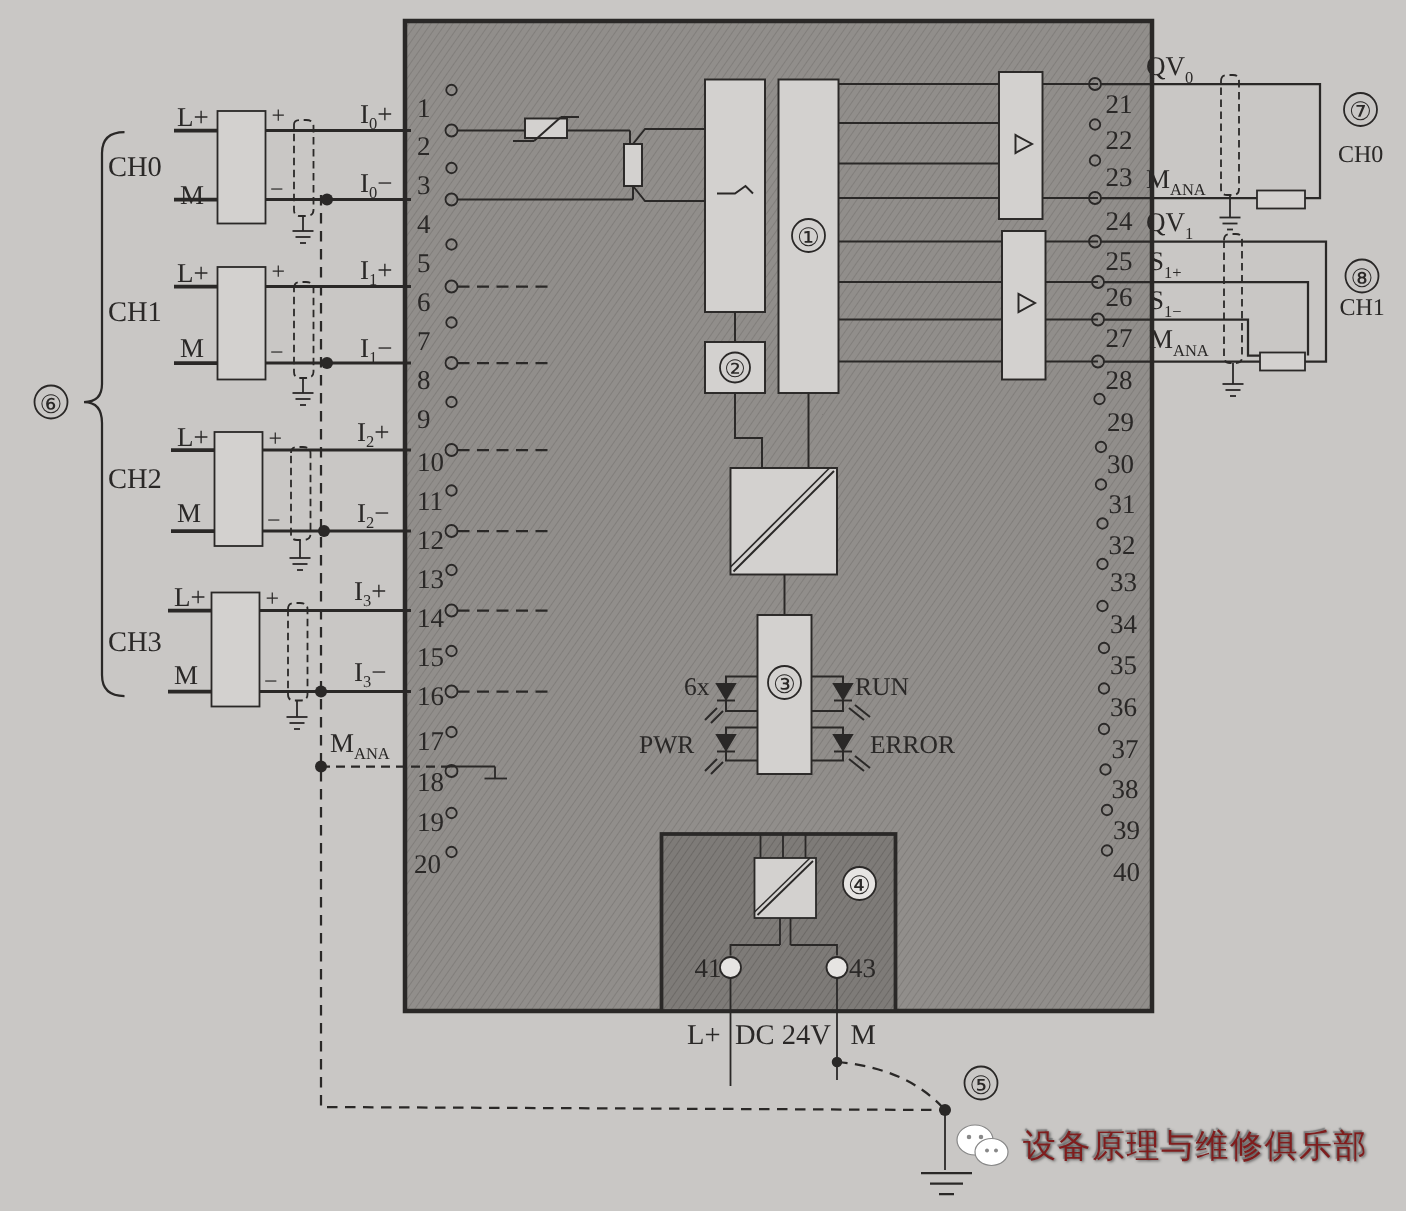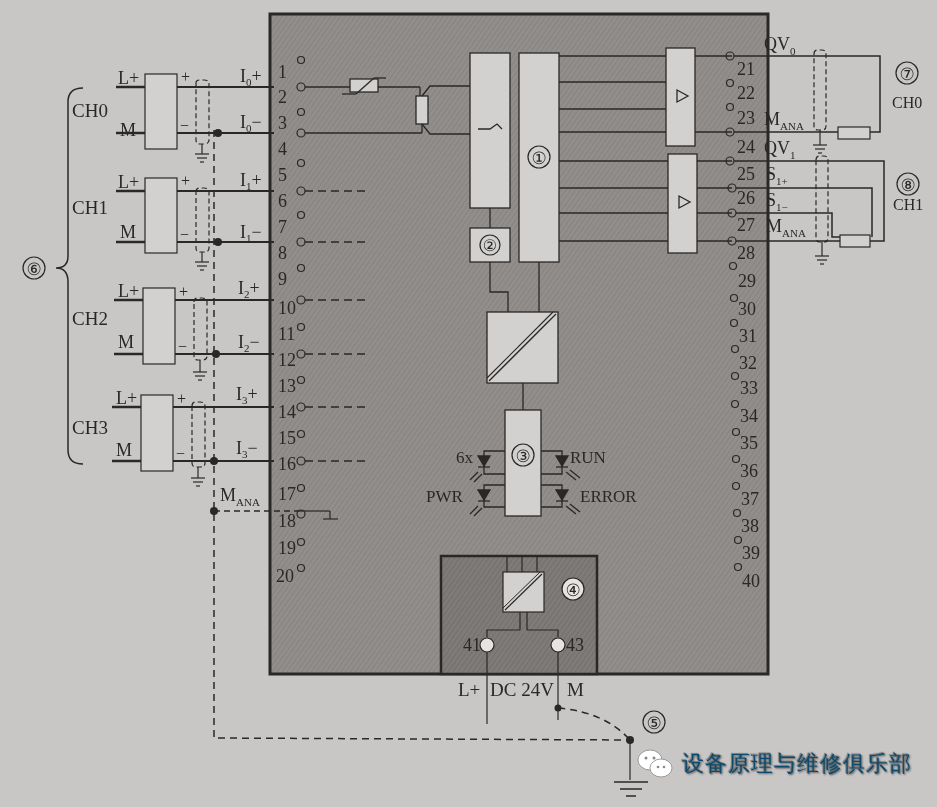--- a/index.html
+++ b/index.html
@@ -1,20 +1,20 @@
 <!DOCTYPE html>
 <html><head>
 <meta charset="utf-8">
 <style>
   html, body { margin: 0; padding: 0; }
   body { width: 937px; height: 807px; background: #c9c7c5; overflow: hidden; position: relative; font-family: "Liberation Serif", serif; }
   #stage { position: absolute; left: 0; top: 0; width: 937px; height: 807px; }
   svg text { font-family: "Liberation Serif", serif; fill: #2a2827; }
   .wm { position: absolute; left: 636px; top: 748px; display: flex; align-items: center; gap: 8px; }
-  .wm-text { font-family: "DejaVu Sans", sans-serif; font-size: 22px; color: #0c4a6e; text-shadow: 1px 1px 2px #555, -1px -1px 1px #777; letter-spacing: 1px; }
+  .wm-text { font-family: "DejaVu Sans", sans-serif; font-size: 22px; color: #7f1d1d; text-shadow: 1px 1px 2px #555, -1px -1px 1px #777; letter-spacing: 1px; }
 </style>
 </head>
 <body>
 
 <div id="stage">
 <svg width="937" height="807" viewBox="0 0 937 807" xmlns="http://www.w3.org/2000/svg">
   <defs>
     <pattern id="hatch" width="4" height="4" patternUnits="userSpaceOnUse" patternTransform="rotate(35)">
       <rect width="4" height="4" fill="#918e8b"></rect>
       <line x1="0" y1="0" x2="0" y2="4" stroke="#7f7c79" stroke-width="1.2"></line>

